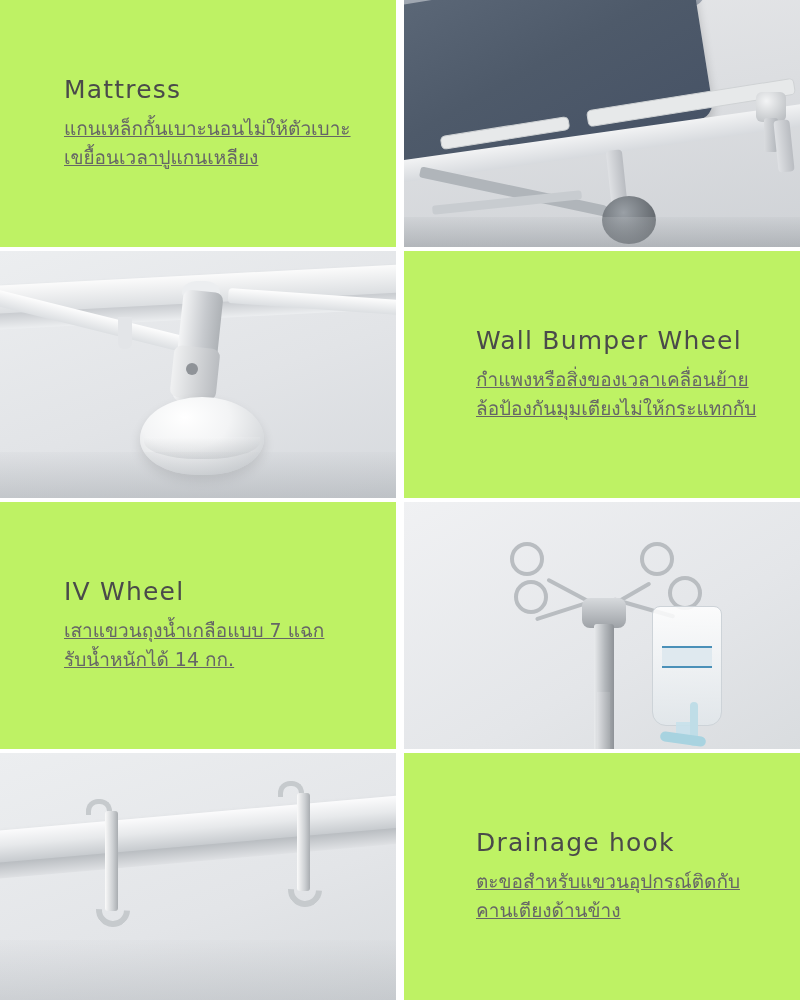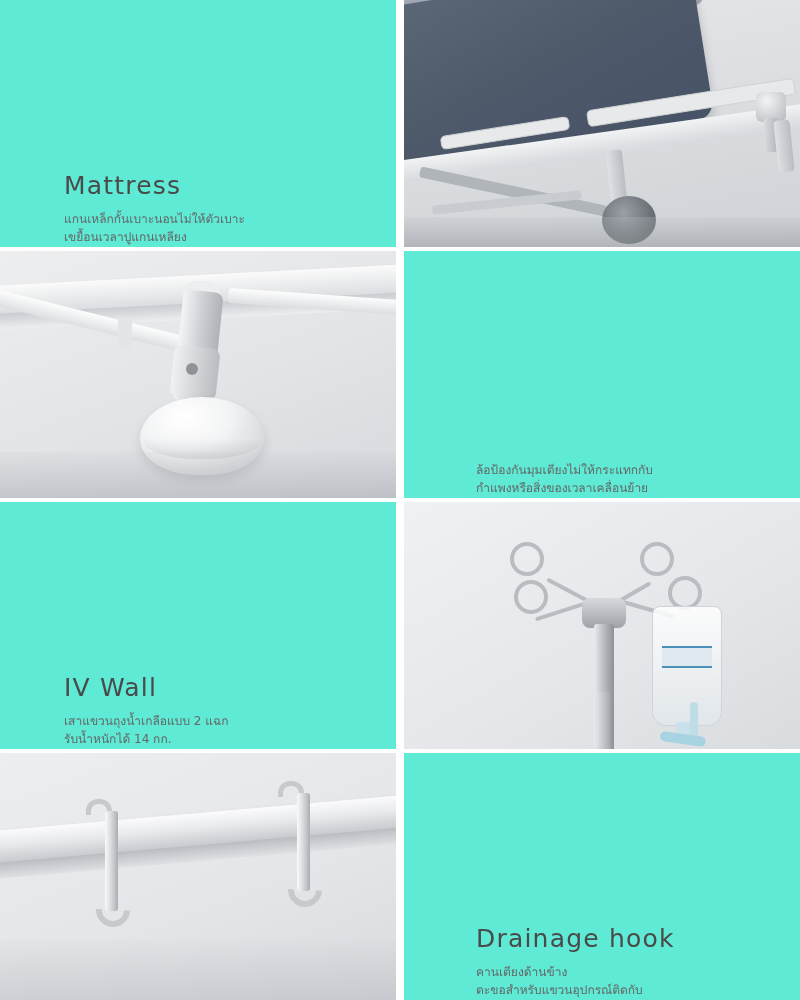--- a/index.html
+++ b/index.html
@@ -23,39 +23,40 @@
     margin-bottom: 4px;
   }
   .row:last-child { margin-bottom: 0; }
   .cell {
     width: 396px;
     height: 247px;
     position: relative;
     overflow: hidden;
   }
   .cell.text {
-    background: #5eead4;
+    background: #bef264;
     display: flex;
     flex-direction: column;
-    justify-content: flex-end;
+    justify-content: center;
     padding: 0 0 0 64px;
   }
   .cell.text.right { padding-left: 72px; }
   .spacer { width: 8px; height: 247px; background: #ffffff; }
   .title {
     font-size: 25px;
     color: #4a4a4a;
     font-weight: normal;
     letter-spacing: 1.2px;
     margin-bottom: 10px;
   }
   .desc {
-    font-size: 12px;
+    font-size: 19px;
     color: #666666;
     line-height: 1.55;
+    text-decoration: underline;
   }
   .desc .line { display: block; }
 
   
   .img {
     background: #e9eaec;
   }
 
   
   .mattress {
@@ -353,32 +354,33 @@
       <div class="stemcap"></div>
       <div class="stem"></div>
       <div class="clamp"></div>
       <div class="clampdot"></div>
       <div class="roller"></div>
       <div class="rollerband"></div>
       <div class="bottomband"></div>
     </div>
     <div class="spacer"></div>
     <div class="cell text right">
+      <div class="title">Wall Bumper Wheel</div>
       <div class="desc">
+        <span class="line">กำแพงหรือสิ่งของเวลาเคลื่อนย้าย</span>
         <span class="line">ล้อป้องกันมุมเตียงไม่ให้กระแทกกับ</span>
-        <span class="line">กำแพงหรือสิ่งของเวลาเคลื่อนย้าย</span>
       </div>
     </div>
   </div>
 
   <div class="row">
     <div class="cell text">
-      <div class="title">IV Wall</div>
+      <div class="title">IV Wheel</div>
       <div class="desc">
-        <span class="line">เสาแขวนถุงน้ำเกลือแบบ 2 แฉก</span>
+        <span class="line">เสาแขวนถุงน้ำเกลือแบบ 7 แฉก</span>
         <span class="line">รับน้ำหนักได้ 14 กก.</span>
       </div>
     </div>
     <div class="spacer"></div>
     <div class="cell img ivpole">
       <div class="armline a4"></div>
       <div class="hookarm h4"></div>
       <div class="armline a3"></div>
       <div class="hookarm h3"></div>
       <div class="armline a1"></div>
@@ -409,19 +411,19 @@
         <div class="top"></div>
         <div class="stem"></div>
         <div class="curl"></div>
       </div>
       <div class="bottomband"></div>
     </div>
     <div class="spacer"></div>
     <div class="cell text right">
       <div class="title">Drainage hook</div>
       <div class="desc">
+        <span class="line">ตะขอสำหรับแขวนอุปกรณ์ติดกับ</span>
         <span class="line">คานเตียงด้านข้าง</span>
-        <span class="line">ตะขอสำหรับแขวนอุปกรณ์ติดกับ</span>
       </div>
     </div>
   </div>
 
 </div>
 
 </body></html>

